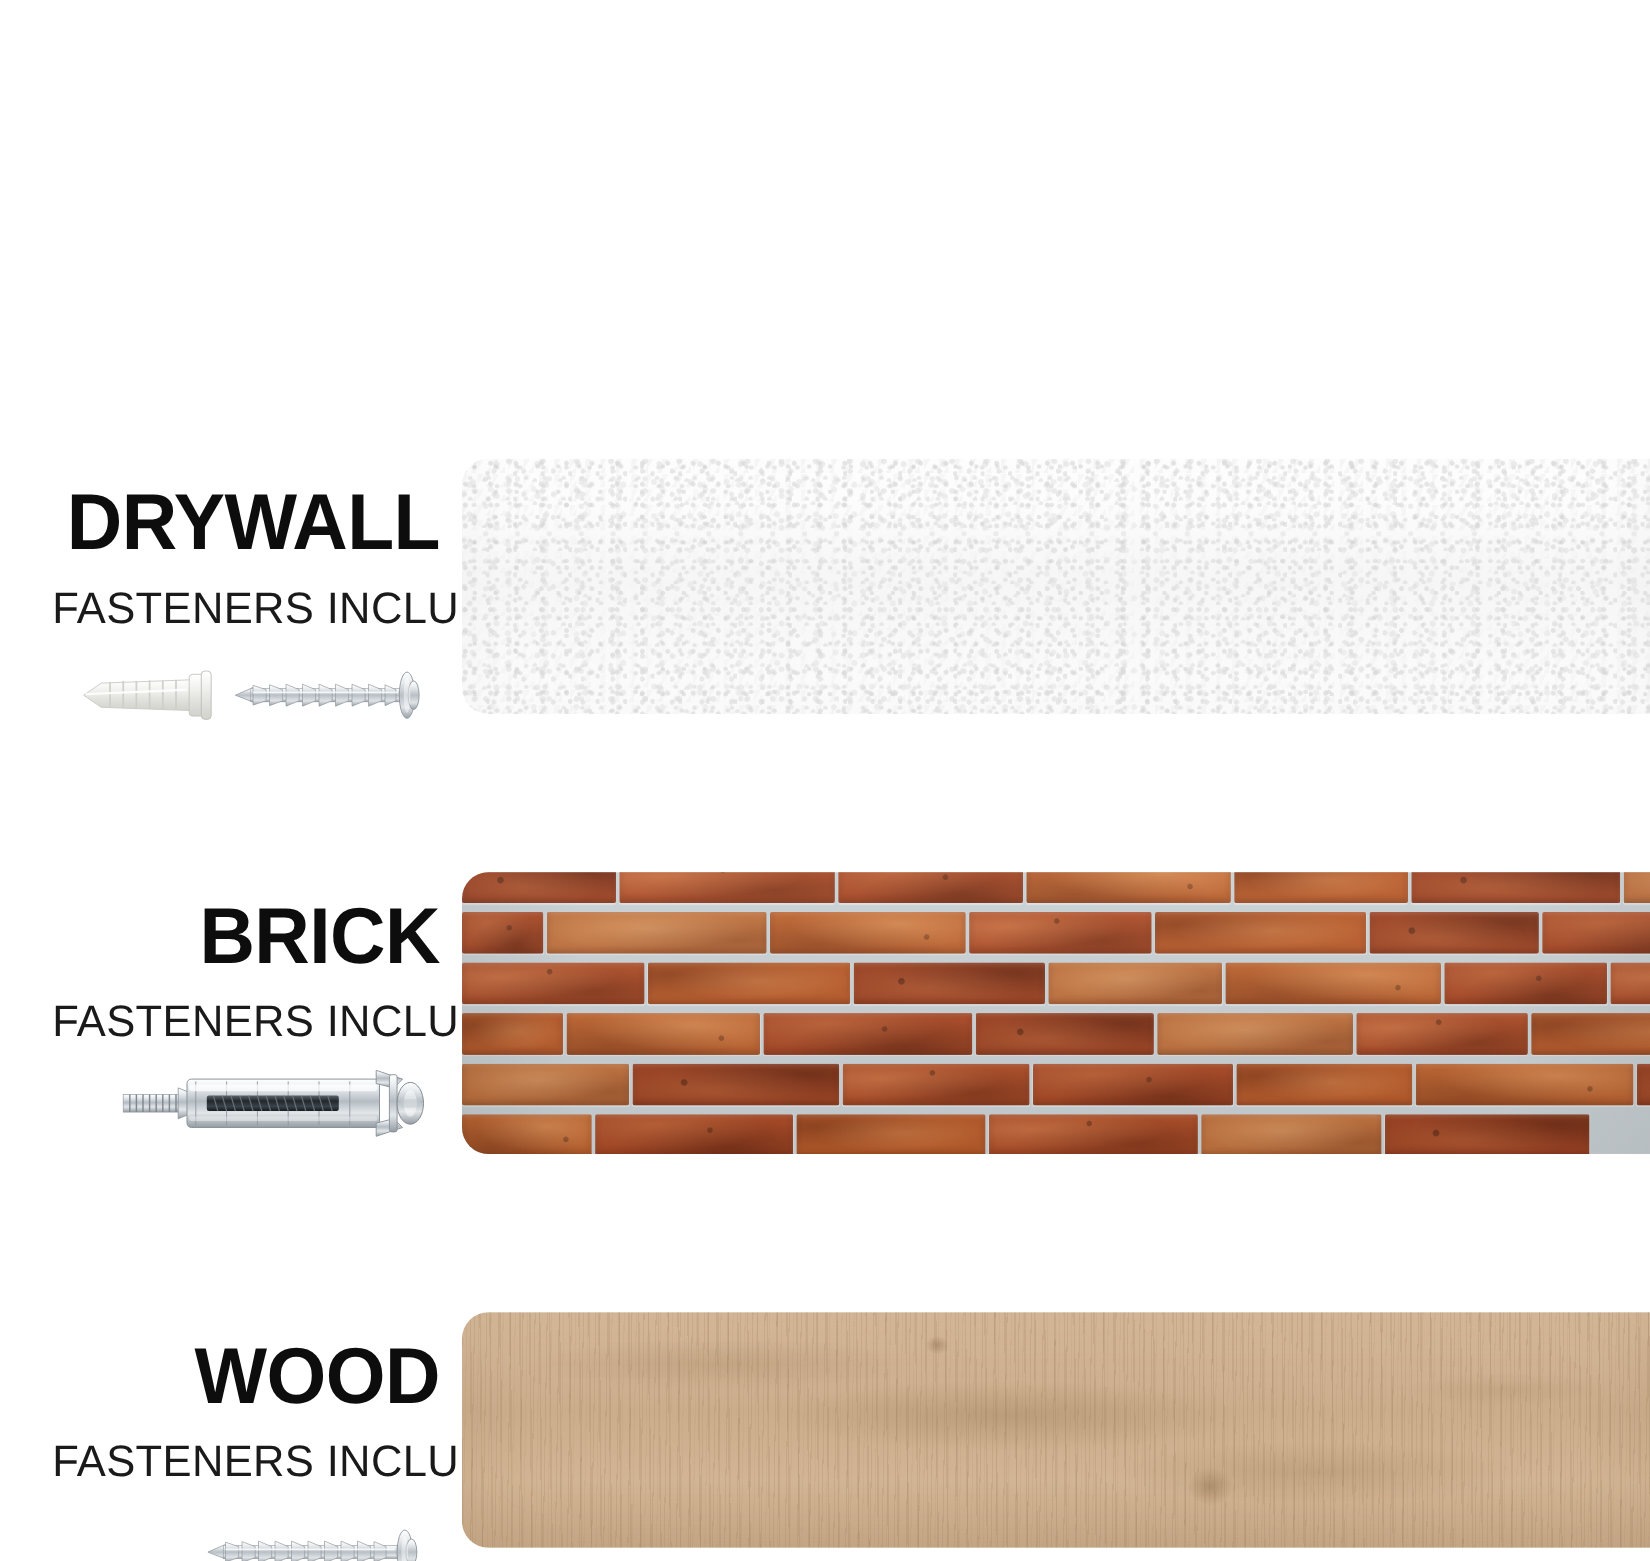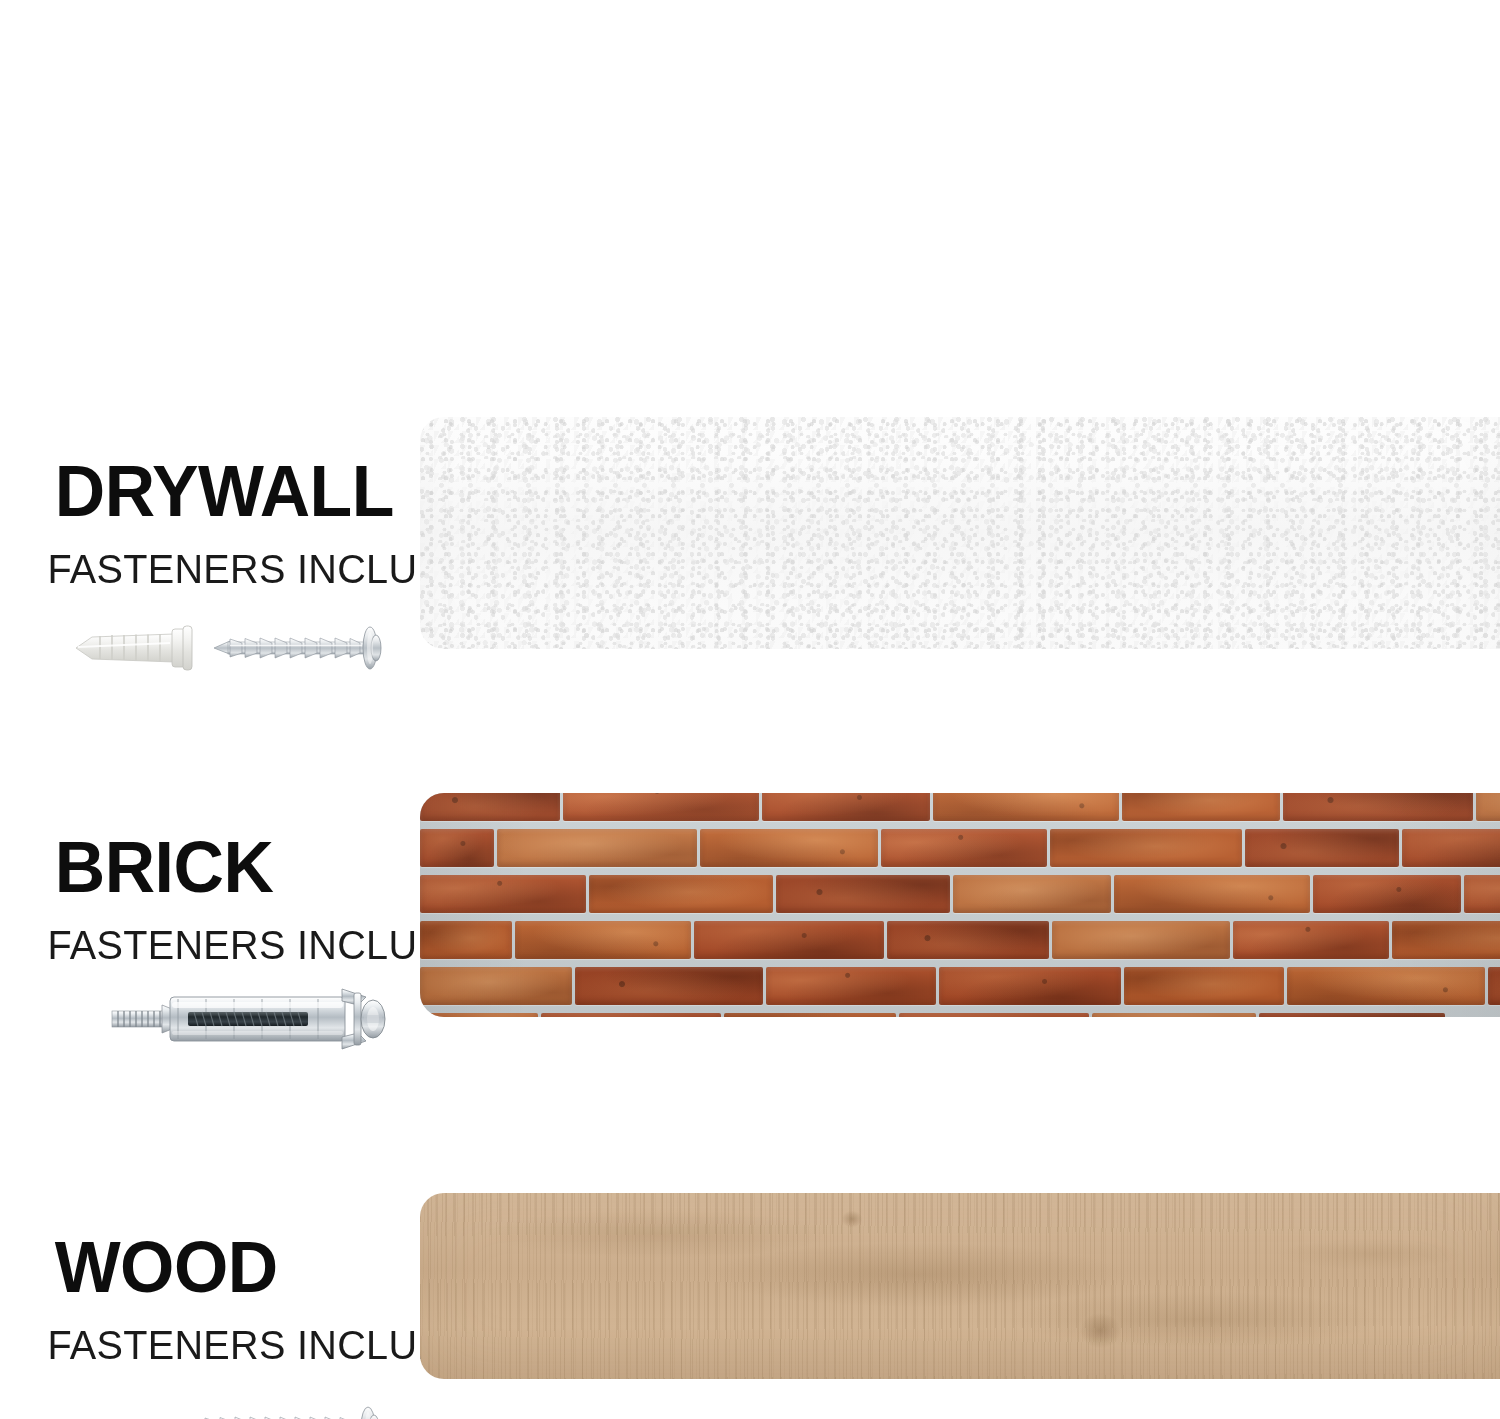--- a/index.html
+++ b/index.html
@@ -55,31 +55,31 @@
   }
   .subtitle-line { display: block; white-space: nowrap; }
 
   
   .row {
     position: absolute;
     left: 0;
     width: 1500px;
   }
   #row-drywall { top: 417px; height: 232px; }
-  #row-brick   { top: 793px; height: 224px; }
-  #row-wood    { top: 1193px; height: 186px; }
+  #row-brick   { top: 793px; height: 256px; }
+  #row-wood    { top: 1193px; height: 214px; }
 
   
   .label-col {
     position: absolute;
     left: 0;
-    top: 16px;
+    top: 0;
     width: 402px;
     height: 100%;
-    text-align: left;
+    text-align: right;
     padding-right: 2px;
     padding-left: 44px;
   }
 
   .surface-name {
     font-family: "Liberation Sans Narrow", "Liberation Sans", sans-serif;
     font-weight: 700;
     font-size: 72px;
     line-height: 1;
     color: #0d0d0d;

